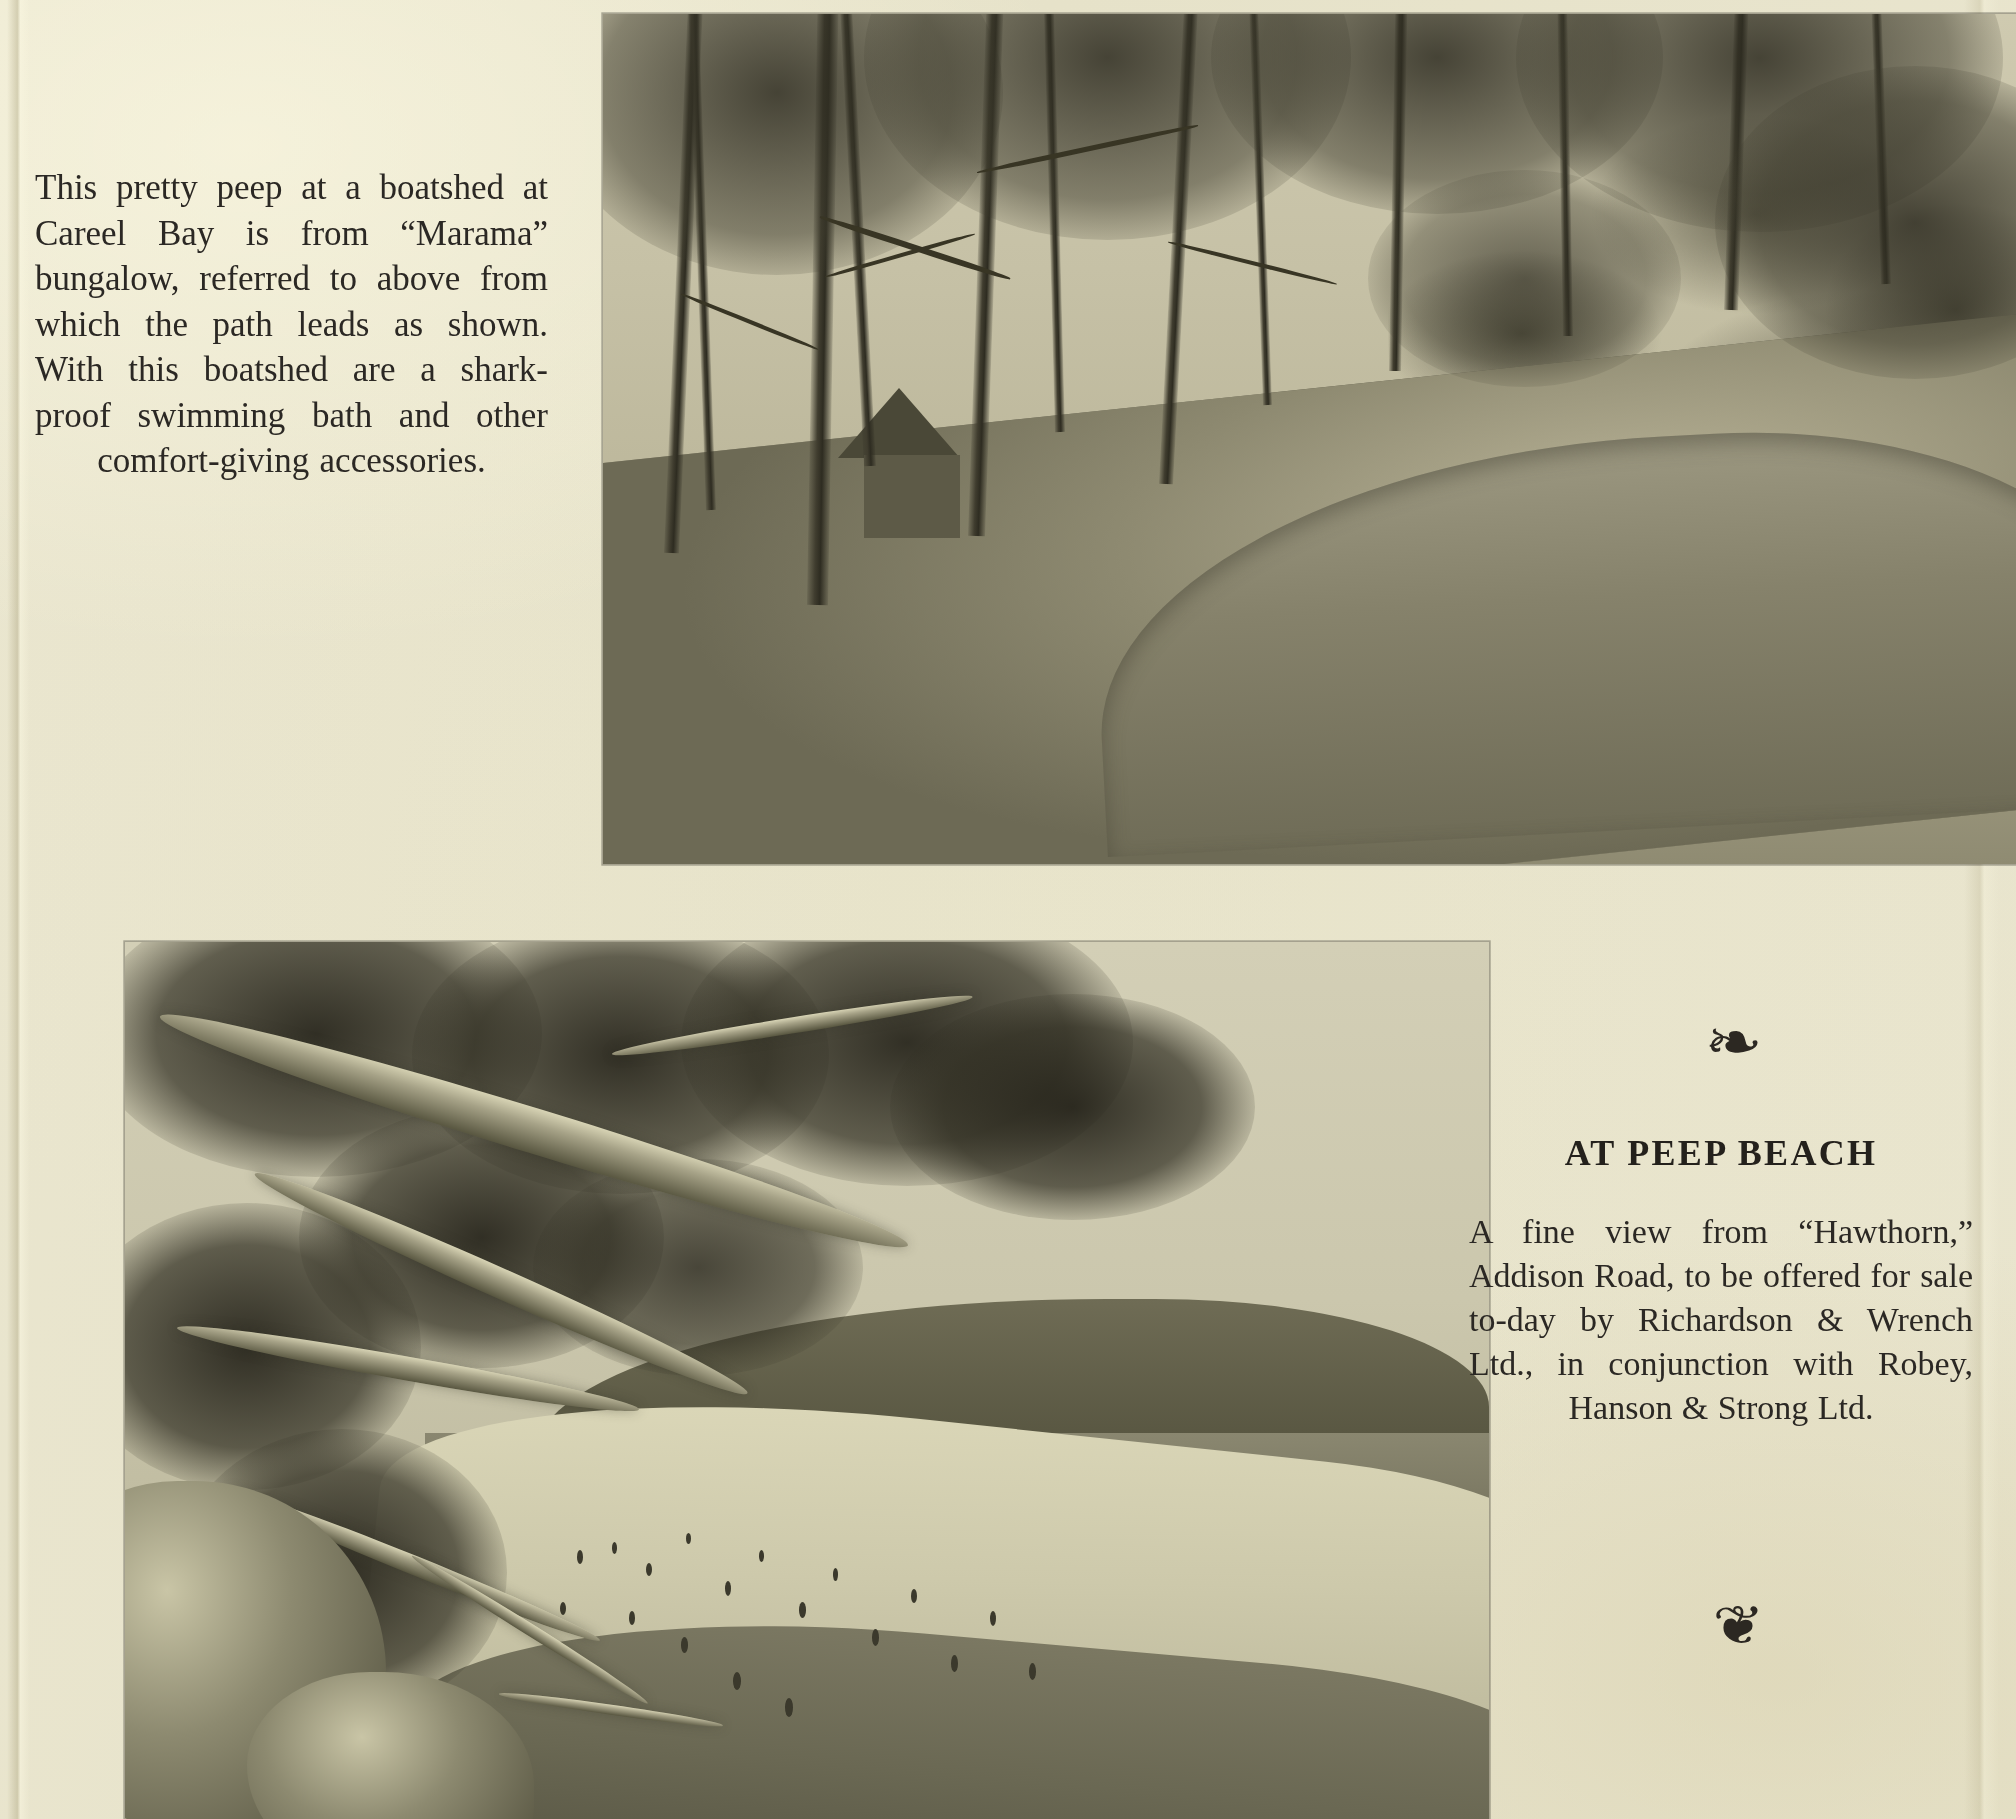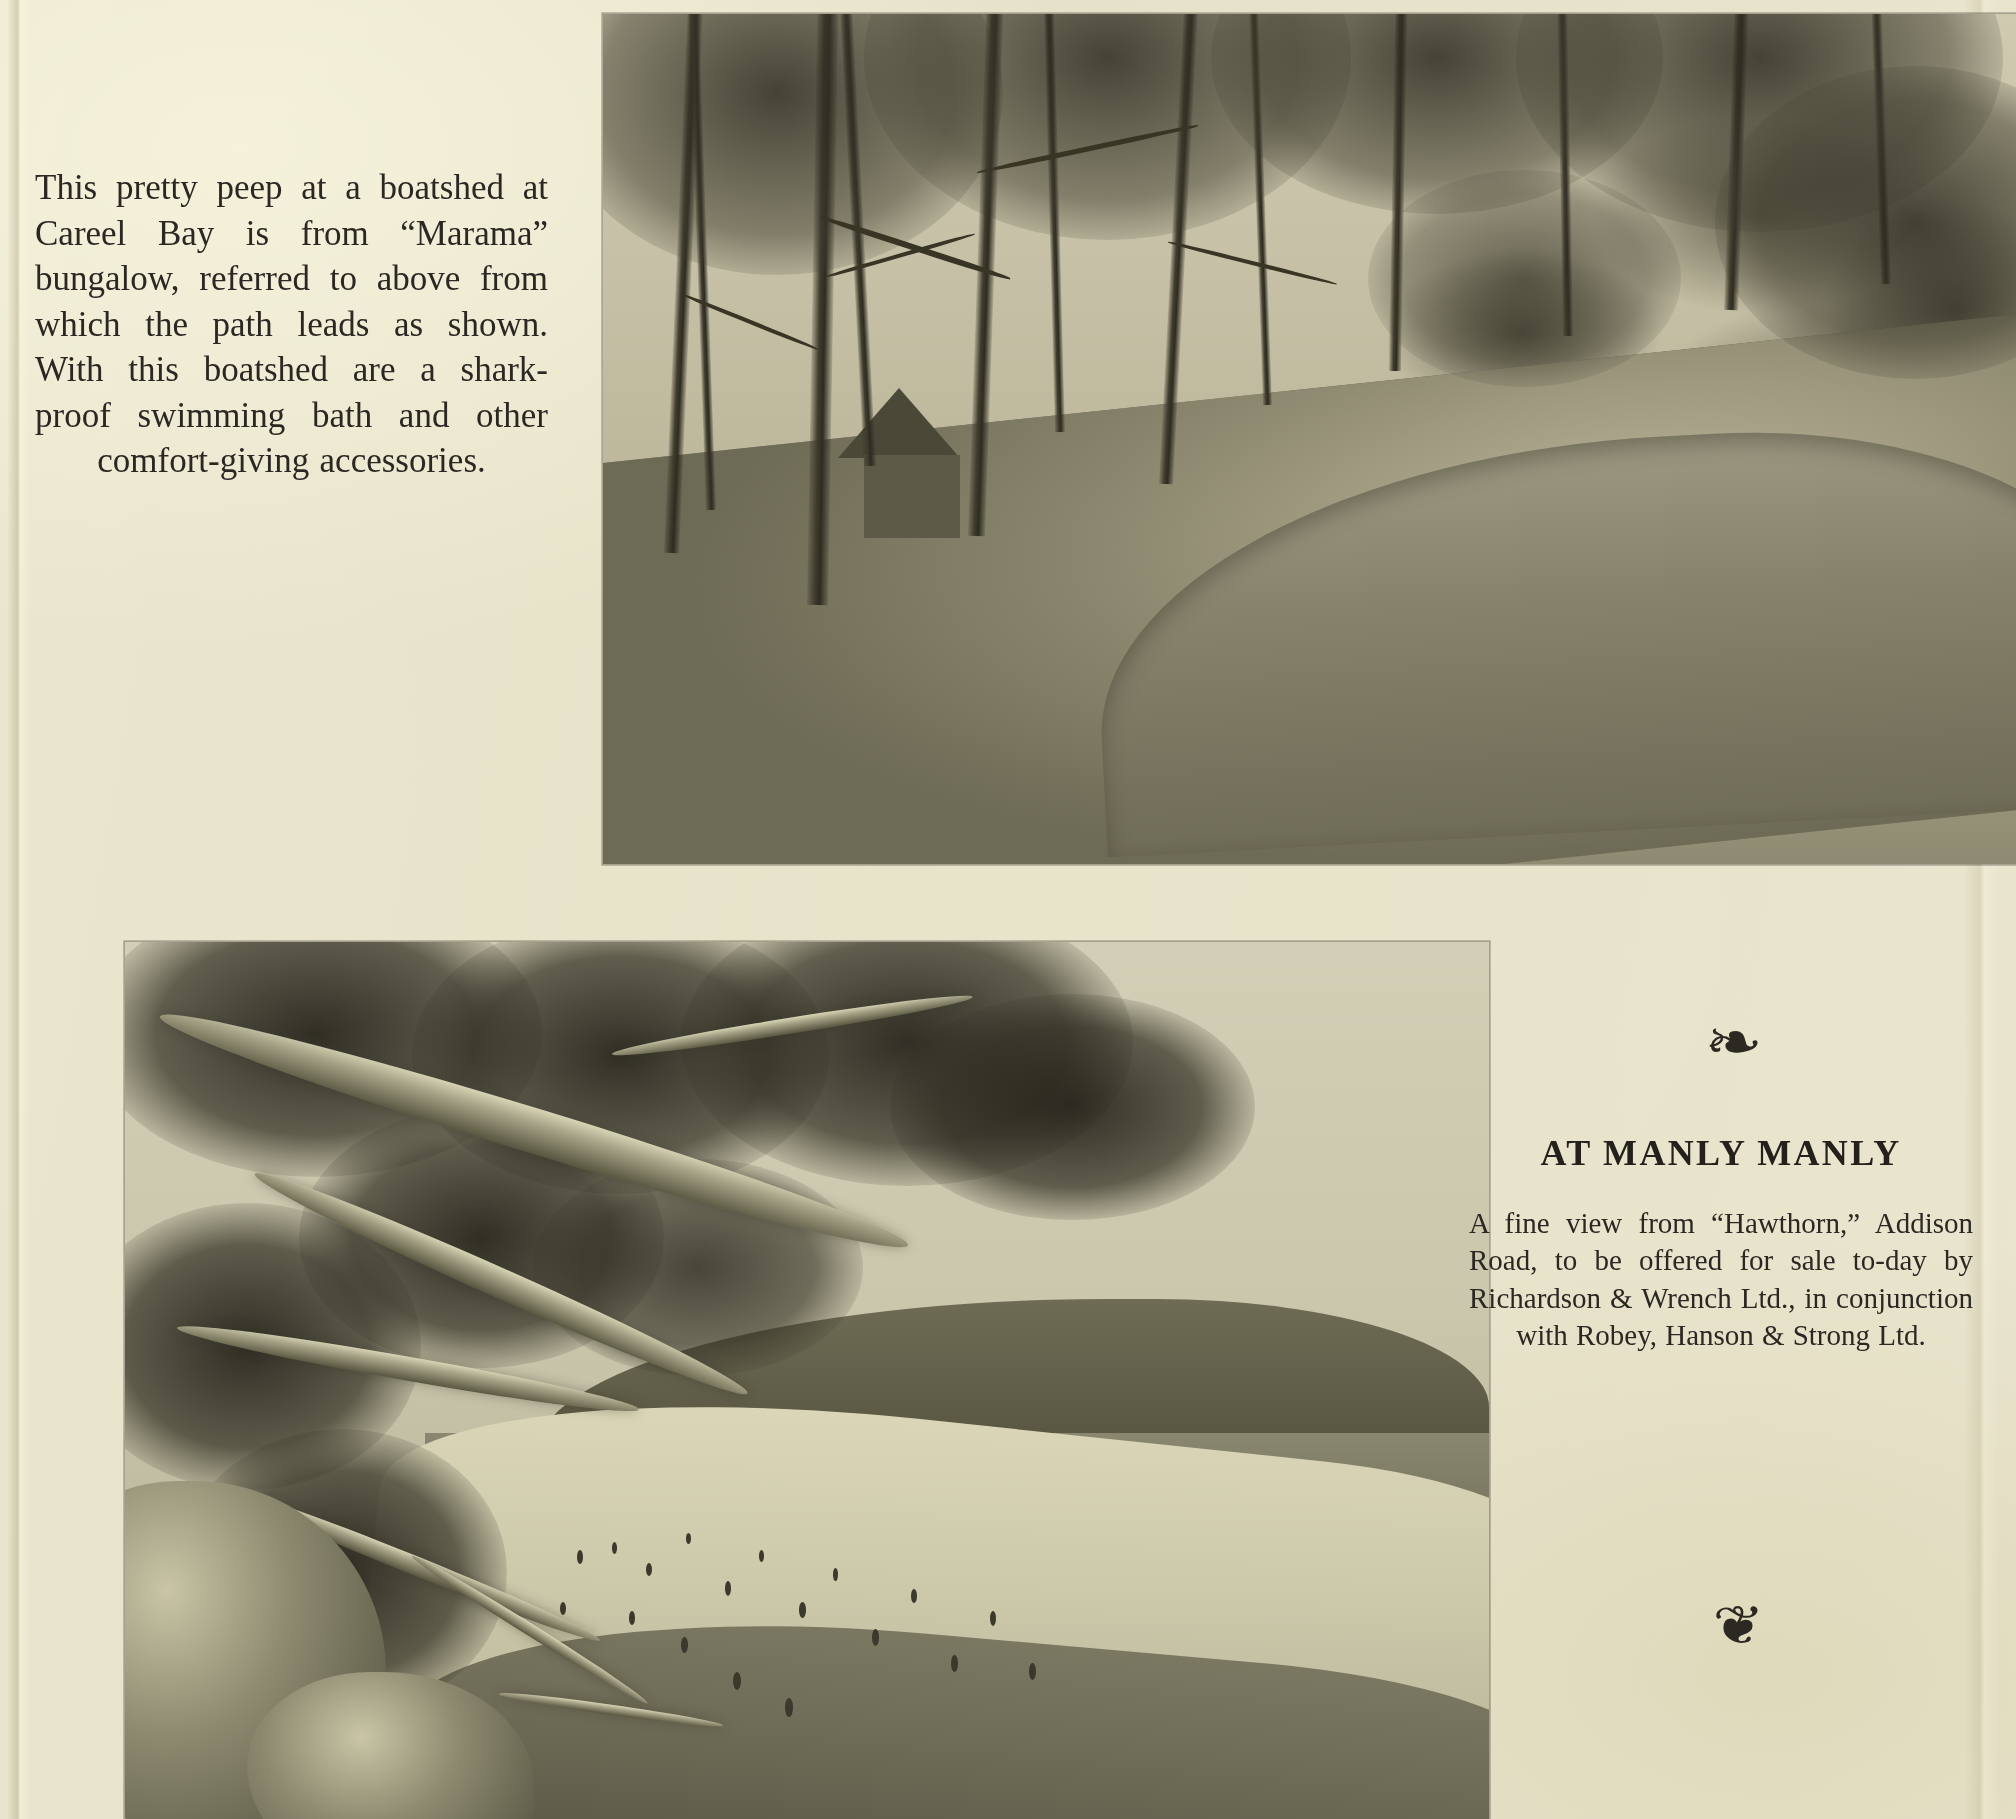--- a/index.html
+++ b/index.html
@@ -86,21 +86,21 @@
     left: 1469px;
     top: 1130px;
     width: 504px;
   }
   #article-manly .headline {
     font-size: 36px;
     margin: 0 0 15.6px 0;
     letter-spacing: 2.3px;
   }
   #article-manly .body-text {
-    font-size: 29px;
+    font-size: 34px;
     line-height: 1.29;
     word-spacing: 0.9px;
   }
 
   
   .ornament {
     position: absolute;
     font-family: "Liberation Serif", serif;
     font-size: 61px;
     color: #2c2822;
@@ -372,20 +372,20 @@
     <div class="big-branch" style="left:487px; top:104px; width:365px; height:15.6px; transform: rotate(-9deg);"></div>
 
     <div class="trunk-base" style="left:-104px; top:539px; width:365px; height:365px;"></div>
     <div class="trunk-base" style="left:122px;  top:730px; width:287px; height:217px;"></div>
 
   </figure>
 
   <div class="ornament" id="ornament-top">❧</div>
 
   <section id="article-manly">
-    <h2 class="headline">AT MANLY MANLY</h2>
+    <h2 class="headline">AT PEEP BEACH</h2>
     <p class="body-text">A fine view from “Hawthorn,” Addison Road, to be offered for sale to-day by Richardson &amp; Wrench Ltd., in conjunction with Robey, Hanson &amp; Strong Ltd.</p>
   </section>
 
   <div class="ornament" id="ornament-bottom">❦</div>
 
 </div>
 
 
 </body></html>

